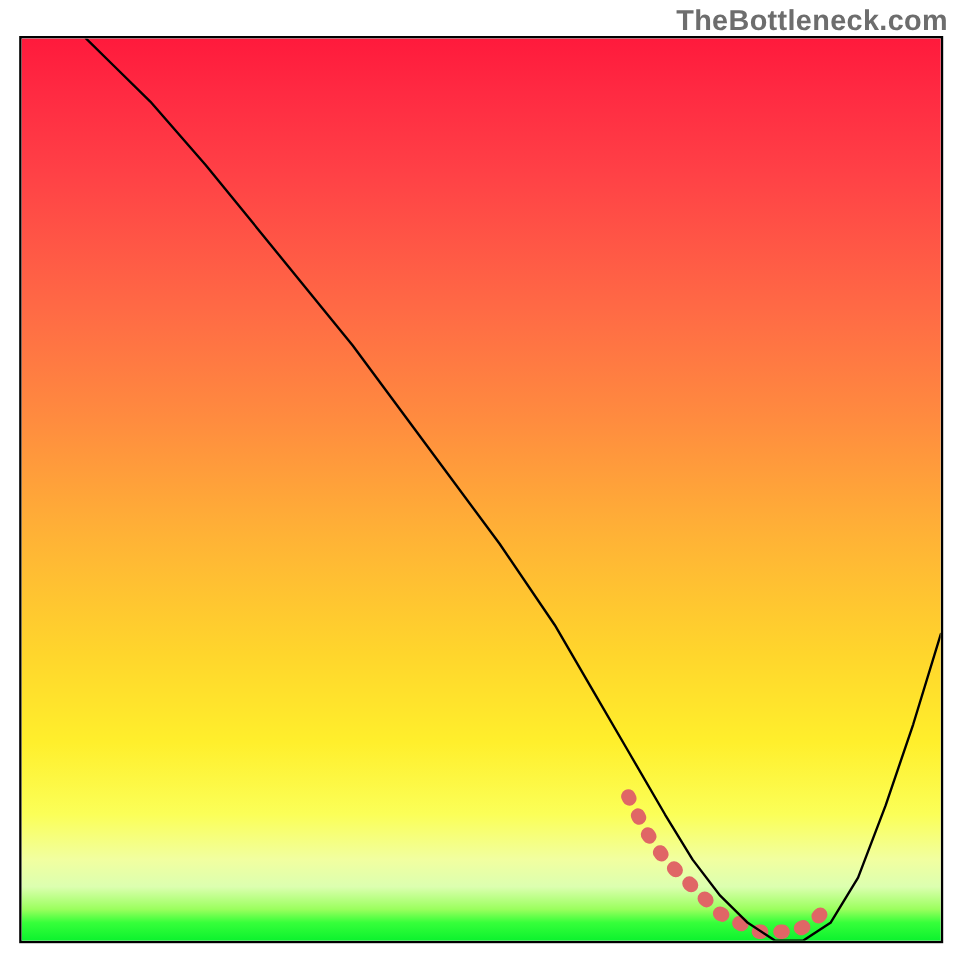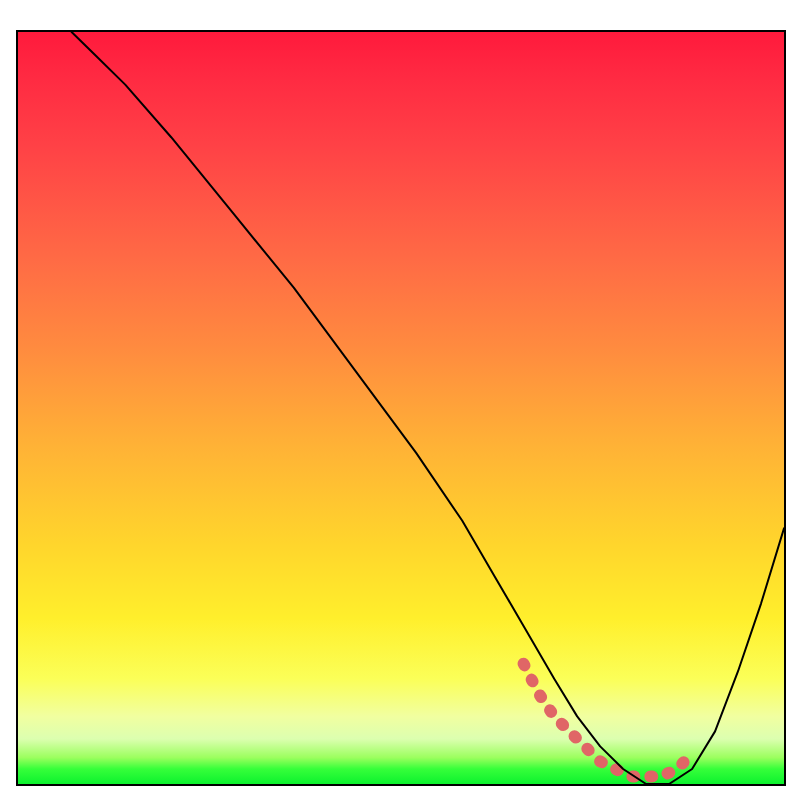--- a/index.html
+++ b/index.html
@@ -79,20 +79,21 @@
     stroke-linecap: round;
     stroke-linejoin: round;
     stroke-dasharray: 2 16;
   }
 </style>
 </head>
 <body>
 
 <div class="frame">
 
+  <div class="watermark">TheBottleneck.com</div>
 
   <div class="plot-box">
     <div class="gradient"></div>
 
     <svg class="overlay" viewBox="0 0 770 756" preserveAspectRatio="none">
       <path class="curve-highlight" d="M508.2 635.0 L523.6 665.3 L539.0 688.0 L554.4 703.1 L569.8 718.2 L585.2 733.3 L600.6 740.9 L616.0 748.4 L631.4 748.4 L646.8 748.4 L662.2 740.9 L677.6 725.8" style="stroke: rgb(224, 102, 102);"></path>
       <path class="curve-main" d="M53.9 0.0 L77.0 22.7 L107.8 52.9 L154.0 105.8 L215.6 181.4 L277.2 257.0 L338.8 340.2 L400.4 423.4 L446.6 491.4 L477.4 544.3 L508.2 597.2 L539.0 650.2 L562.1 688.0 L585.2 718.2 L608.3 740.9 L631.4 756.0 L654.5 756.0 L677.6 740.9 L700.7 703.1 L723.8 642.6 L746.9 574.6 L770.0 499.0"></path>
     </svg>
   </div>
 

